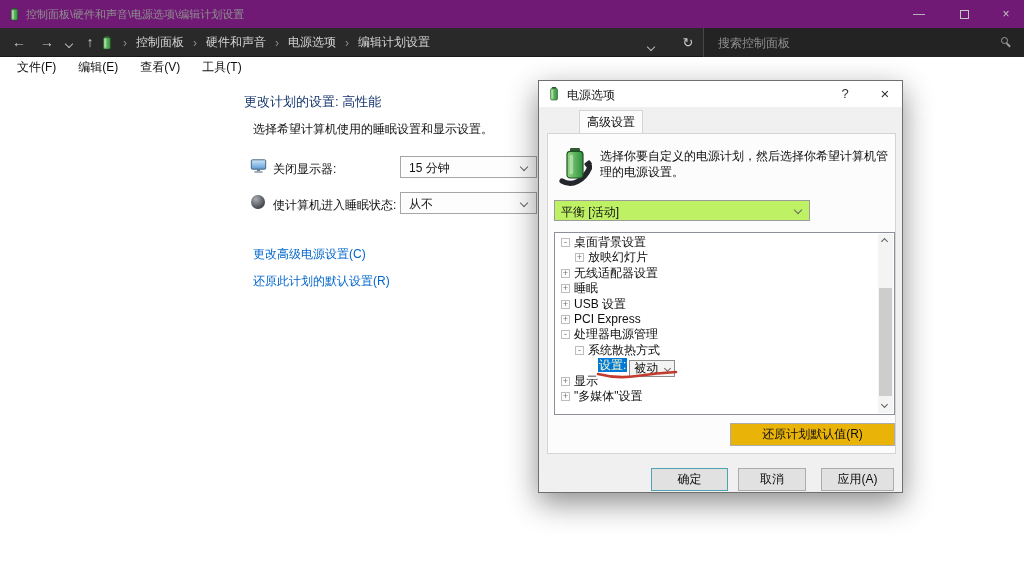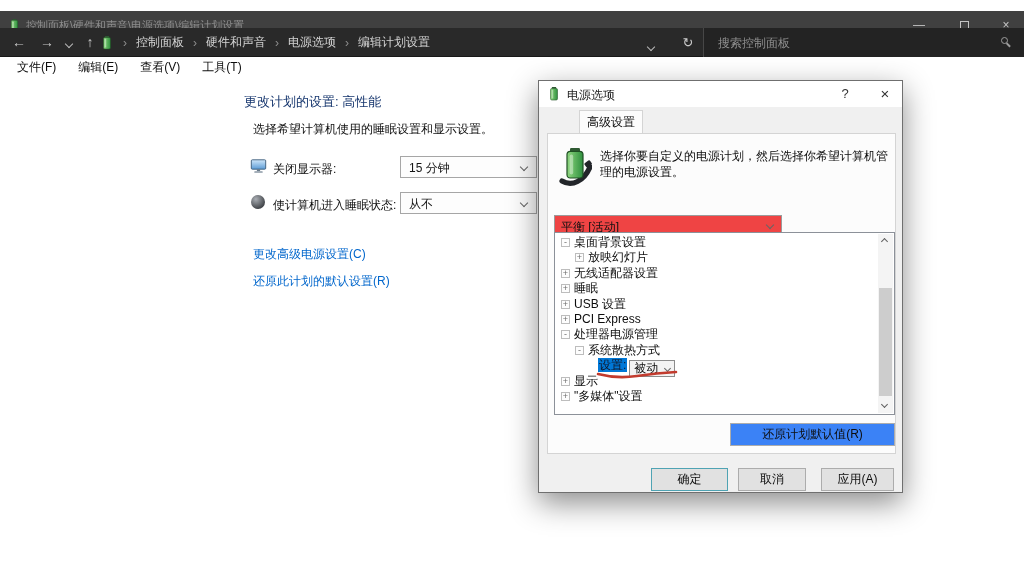--- a/index.html
+++ b/index.html
@@ -1,21 +1,21 @@
 <!DOCTYPE html>
 <html style="--selection: #0078d7; --link: #0066cc; --heading: #16366e; --annotation: #c23b2e; --focus: #4fa3b3;"><head>
 <meta charset="utf-8">
 <style>
   * { margin:0; padding:0; box-sizing:border-box; }
   html,body { width:1024px; height:576px; overflow:hidden; }
   body { font-family:"Liberation Sans", sans-serif; font-size:12px; color:#111; }
   #screen { position:relative; width:1024px; height:576px; background:#fff; overflow:hidden; }
 
   
-  #titlebar { position:absolute; left:0; top:11px; width:1024px; height:28px; background:#404040; }
+  #titlebar { position:absolute; left:0; top:0; width:1024px; height:28px; background:#701a75; }
   #titlebar .ttl { position:absolute; left:26px; top:7px; font-size:11px; color:#8f8f8f; white-space:nowrap; }
   #titlebar .appico { position:absolute; left:8px; top:7px; }
   .wbtn { position:absolute; top:0; width:34px; height:28px; color:#c4c4c4; text-align:center; line-height:28px; font-size:12px; }
   .wbtn .maxbox { display:inline-block; width:9px; height:9px; border:1px solid #c4c4c4; vertical-align:middle; }
 
   #toolbar { position:absolute; left:0; top:28px; width:1024px; height:29px; background:#292929; border-bottom:1px solid #181818; }
   .navg { position:absolute; top:0; height:29px; line-height:29px; text-align:center; color:#c9c9c9; font-size:14px; }
   .chev { display:inline-block; width:6px; height:6px; border-right:1.4px solid #b9b9b9; border-bottom:1.4px solid #b9b9b9; transform:rotate(45deg); }
   #breadcrumb { position:absolute; left:98px; top:0; height:29px; display:flex; align-items:center; gap:9px; color:#d4d4d4; }
   #breadcrumb .sep { color:#8d8d8d; font-size:12px; }
@@ -46,41 +46,41 @@
   #dlg-titlebar { position:absolute; left:0; top:0; width:100%; height:26px; background:#ffffff; }
   #dlg-title { position:absolute; left:28px; top:6px; color:#1a1a1a; }
   #dlg-titlebar .appico { position:absolute; left:8px; top:5px; }
   .dlg-cap { position:absolute; top:0; width:30px; height:26px; text-align:center; line-height:26px; color:#333; font-size:13px; }
   #dlg-tabstrip { position:absolute; left:0; top:26px; width:100%; height:26px;margin-left:28px; }
   #dlg-tab { position:absolute; left:12px; top:3px; width:64px; height:24px; background:#fcfcfc; border:1px solid #d4d4d4; border-bottom:none; text-align:center; line-height:23px; color:#0d0d0d; }
   #dlg-page { position:absolute; left:8px; top:52px; width:349px; height:321px; background:#fcfcfc; border:1px solid #d4d4d4; }
 
   #dlg-desc { position:absolute; left:52px; top:14px; width:292px; line-height:16px; color:#0d0d0d; }
   #dlg-bigicon { position:absolute; left:10px; top:13px; }
-  #plan-combo { position:absolute; left:6px; top:81px; width:228px; height:21px; background:#ef4444; border:1px solid #9b9b9b; }
+  #plan-combo { position:absolute; left:6px; top:66px; width:256px; height:21px; background:#bef264; border:1px solid #9b9b9b; }
   #plan-combo .cval { position:absolute; left:6px; top:3px; }
   #plan-combo .cchev { position:absolute; right:8px; top:6px; width:6px; height:6px; border-right:1.4px solid #666; border-bottom:1.4px solid #666; transform:rotate(45deg); }
 
   #tree { position:absolute; left:6px; top:98px; width:341px; height:183px; background:#fff; border:1px solid #8c9199; }
   #tree-rows { position:absolute; left:2px; top:2px; width:320px; }
   .trow { height:15.4px; line-height:15.4px; white-space:nowrap; color:#0d0d0d; }
   .lv0 { padding-left:4px; } .lv1 { padding-left:18px; } .lv2 { padding-left:41px; }
   .tbox { display:inline-block; width:9px; height:9px; border:1px solid #bdbdbd; background:#fdfdfd; color:#707070; font-size:9px; line-height:7px; text-align:center; margin-right:4px; vertical-align:1px; }
-  .sel { background:var(--selection,#0078d7); color:#0f172a; padding:0 1px;text-align:center; }
+  .sel { background:var(--selection,#0078d7); color:#fef9c3; padding:0 1px;text-align:center; }
   .mini-combo { display:inline-block; position:relative; height:17px; line-height:15px; border:1px solid #8c8c8c; background:#f3f3f3; padding:0 16px 0 4px; margin-left:2px; vertical-align:-3px; }
   .mini-combo .cchev { position:absolute; right:4px; top:5px; width:5px; height:5px; border-right:1.3px solid #666; border-bottom:1.3px solid #666; transform:rotate(45deg); }
 
   #tree-scroll { position:absolute; right:1px; top:1px; width:15px; height:179px; background:#f4f4f4; }
   .sarrow { position:absolute; left:0; width:15px; height:14px; }
   .sarrow .chev { border-color:#5f5f5f; width:5px; height:5px; position:absolute; left:4px; }
   #sarrow-up { top:0; } #sarrow-up .chev { top:5px; transform:rotate(-135deg); }
   #sarrow-down { bottom:0; } #sarrow-down .chev { top:3px; transform:rotate(45deg); }
   #sthumb { position:absolute; left:1px; top:54px; width:13px; height:108px; background:#cdcdcd; }
 
-  #restore-btn { position:absolute; left:182px; top:289px; width:165px; height:23px; background:#3b82f6; border:1px solid #acacac; text-align:center; line-height:21px; color:#0d0d0d; }
+  #restore-btn { position:absolute; left:182px; top:289px; width:165px; height:23px; background:#eab308; border:1px solid #acacac; text-align:center; line-height:21px; color:#0d0d0d; }
   .dlg-btn { position:absolute; top:387px; height:23px; background:#e1e1e1; border:1px solid #acacac; text-align:center; line-height:21px; color:#0d0d0d; }
   #btn-ok { left:112px; width:77px; border:1.5px solid var(--focus,#4fa3b3); }
   #btn-cancel { left:199px; width:68px; }
   #btn-apply { left:282px; width:73px; }
 
   #annotation { position:absolute; left:52px; top:286px; pointer-events:none; }
   svg.defsonly { position:absolute; width:0; height:0; }
 </style>
 </head>
 <body>

